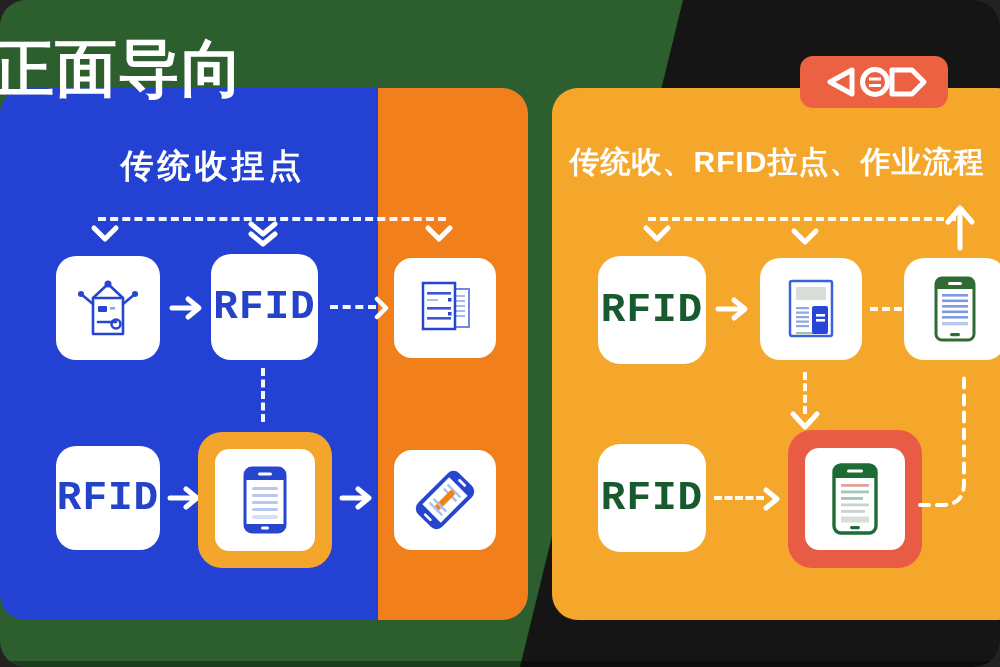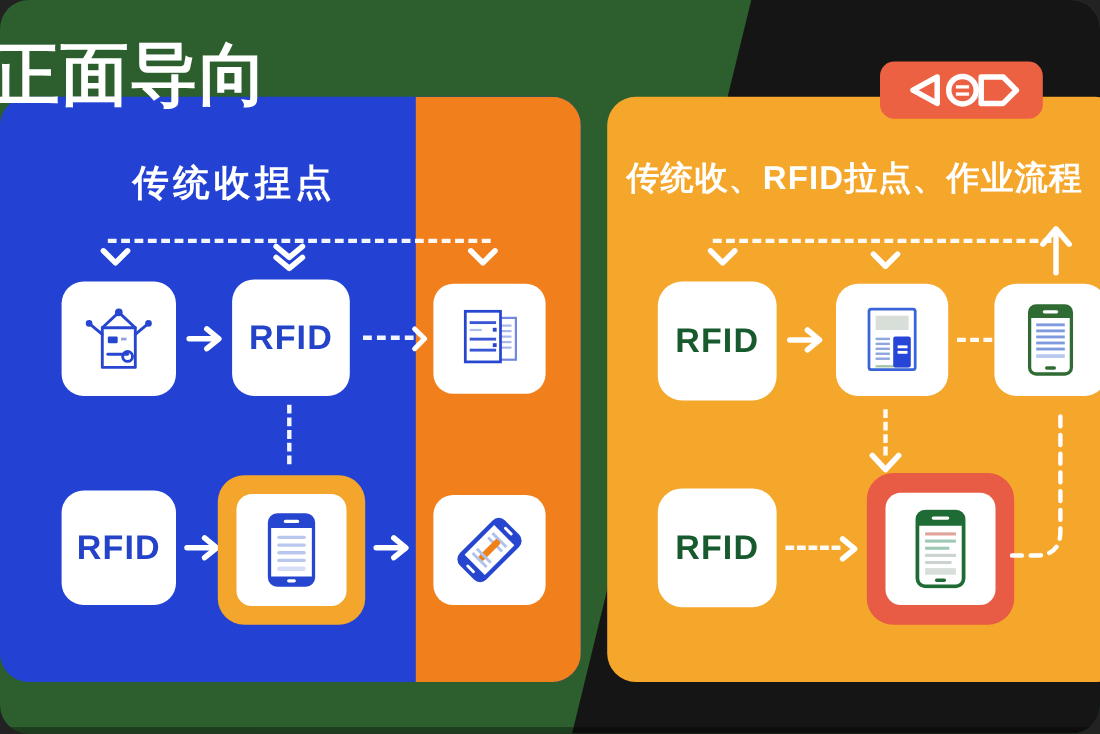--- a/index.html
+++ b/index.html
@@ -10,21 +10,21 @@
   .title{position:absolute;left:-8px;top:38px;z-index:6;color:#fff;
          font-size:62px;font-weight:900;letter-spacing:1px;line-height:1;}
   .panel{position:absolute;top:88px;height:532px;z-index:3;}
   .panel-left{left:0;width:528px;background:#2342D4;border-radius:26px;overflow:hidden;}
   .panel-right{left:552px;width:470px;background:#F5A72B;border-radius:26px;}
   .orange-col{position:absolute;right:0;top:0;width:150px;height:100%;background:#F07F1C;}
   .heading{position:absolute;color:#fff;font-weight:800;text-align:center;white-space:nowrap;}
   .heading-left{left:0;top:56px;width:426px;font-size:33px;letter-spacing:4px;}
   .heading-right{left:0;top:54px;width:450px;font-size:30px;letter-spacing:1px;}
   .card{position:absolute;background:#fff;display:flex;align-items:center;justify-content:center;}
-  .rfid{font-weight:900;font-size:31px;letter-spacing:1px;}
+  .rfid{font-weight:900;font-size:41px;letter-spacing:1px;font-family:Liberation Mono, monospace;}
   .rfid-blue{color:#2443C9;}
   .rfid-green{color:#175A2E;}
   .hdash{position:absolute;border-top:4px dashed rgba(255,255,255,0.95);}
   .vdash{position:absolute;border-left:4px dashed rgba(255,255,255,0.95);}
   .frame{position:absolute;display:flex;align-items:center;justify-content:center;}
   .frame-inner{background:#fff;border-radius:14px;width:100px;height:102px;
                display:flex;align-items:center;justify-content:center;}
   svg{display:block;}
   .logo{position:absolute;left:800px;top:56px;width:148px;height:52px;background:#ED6143;
         border-radius:13px;z-index:7;display:flex;align-items:center;justify-content:center;}

